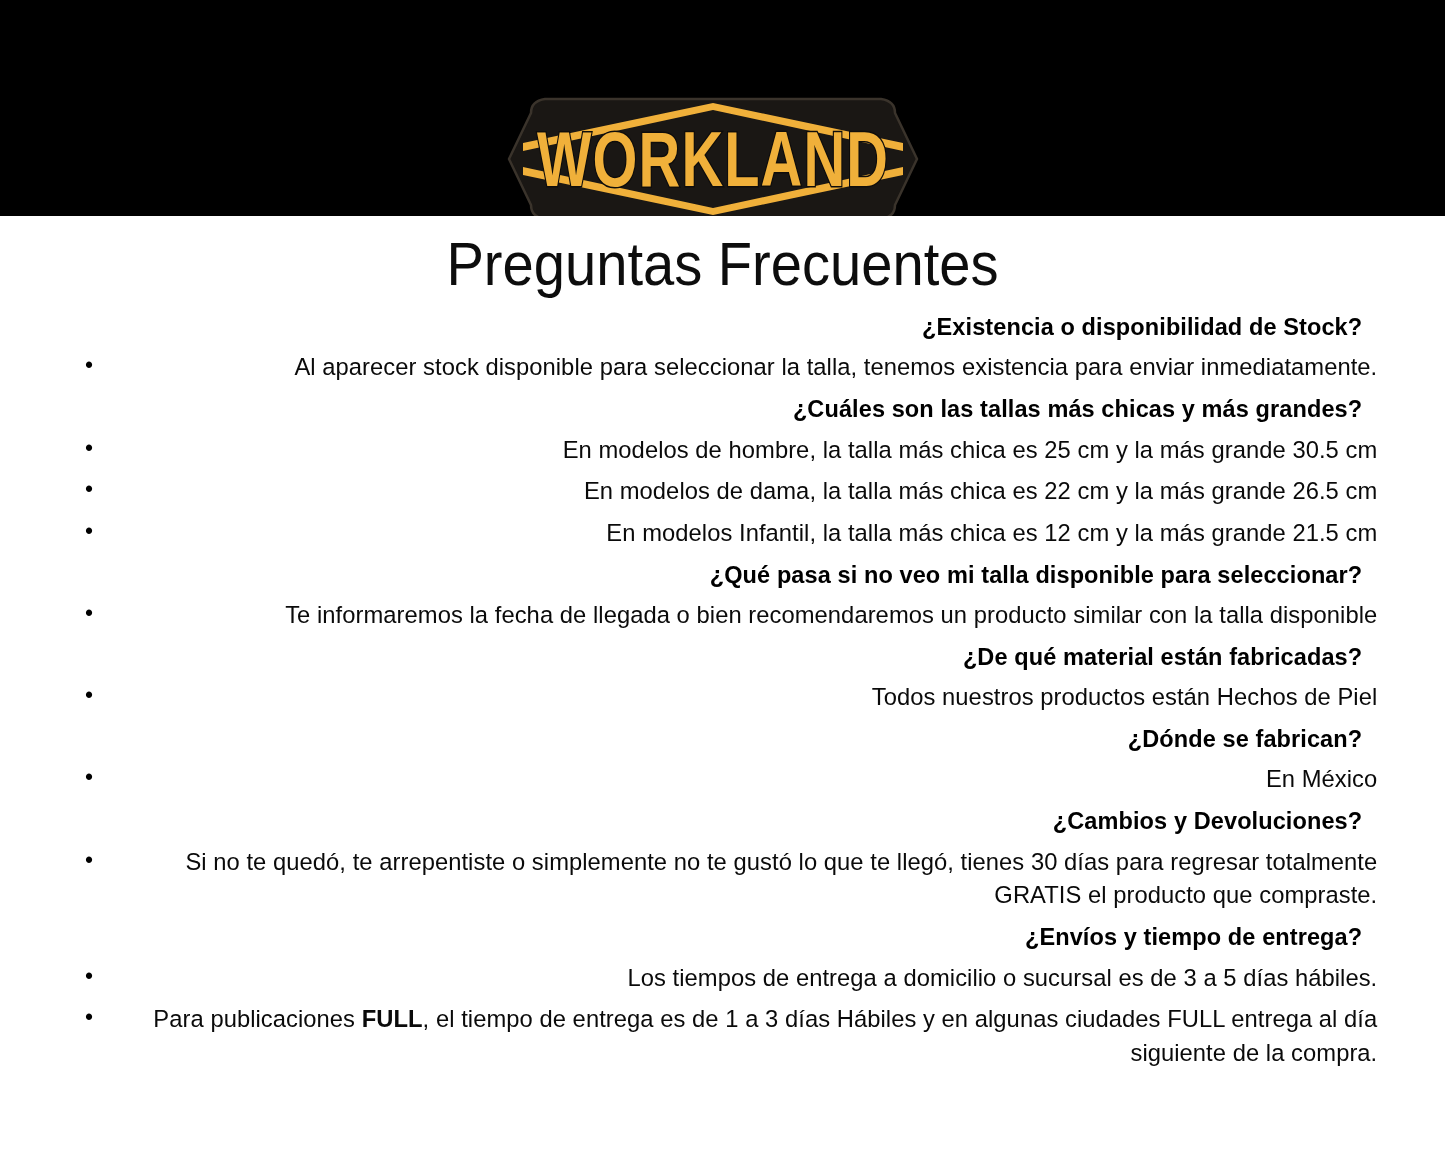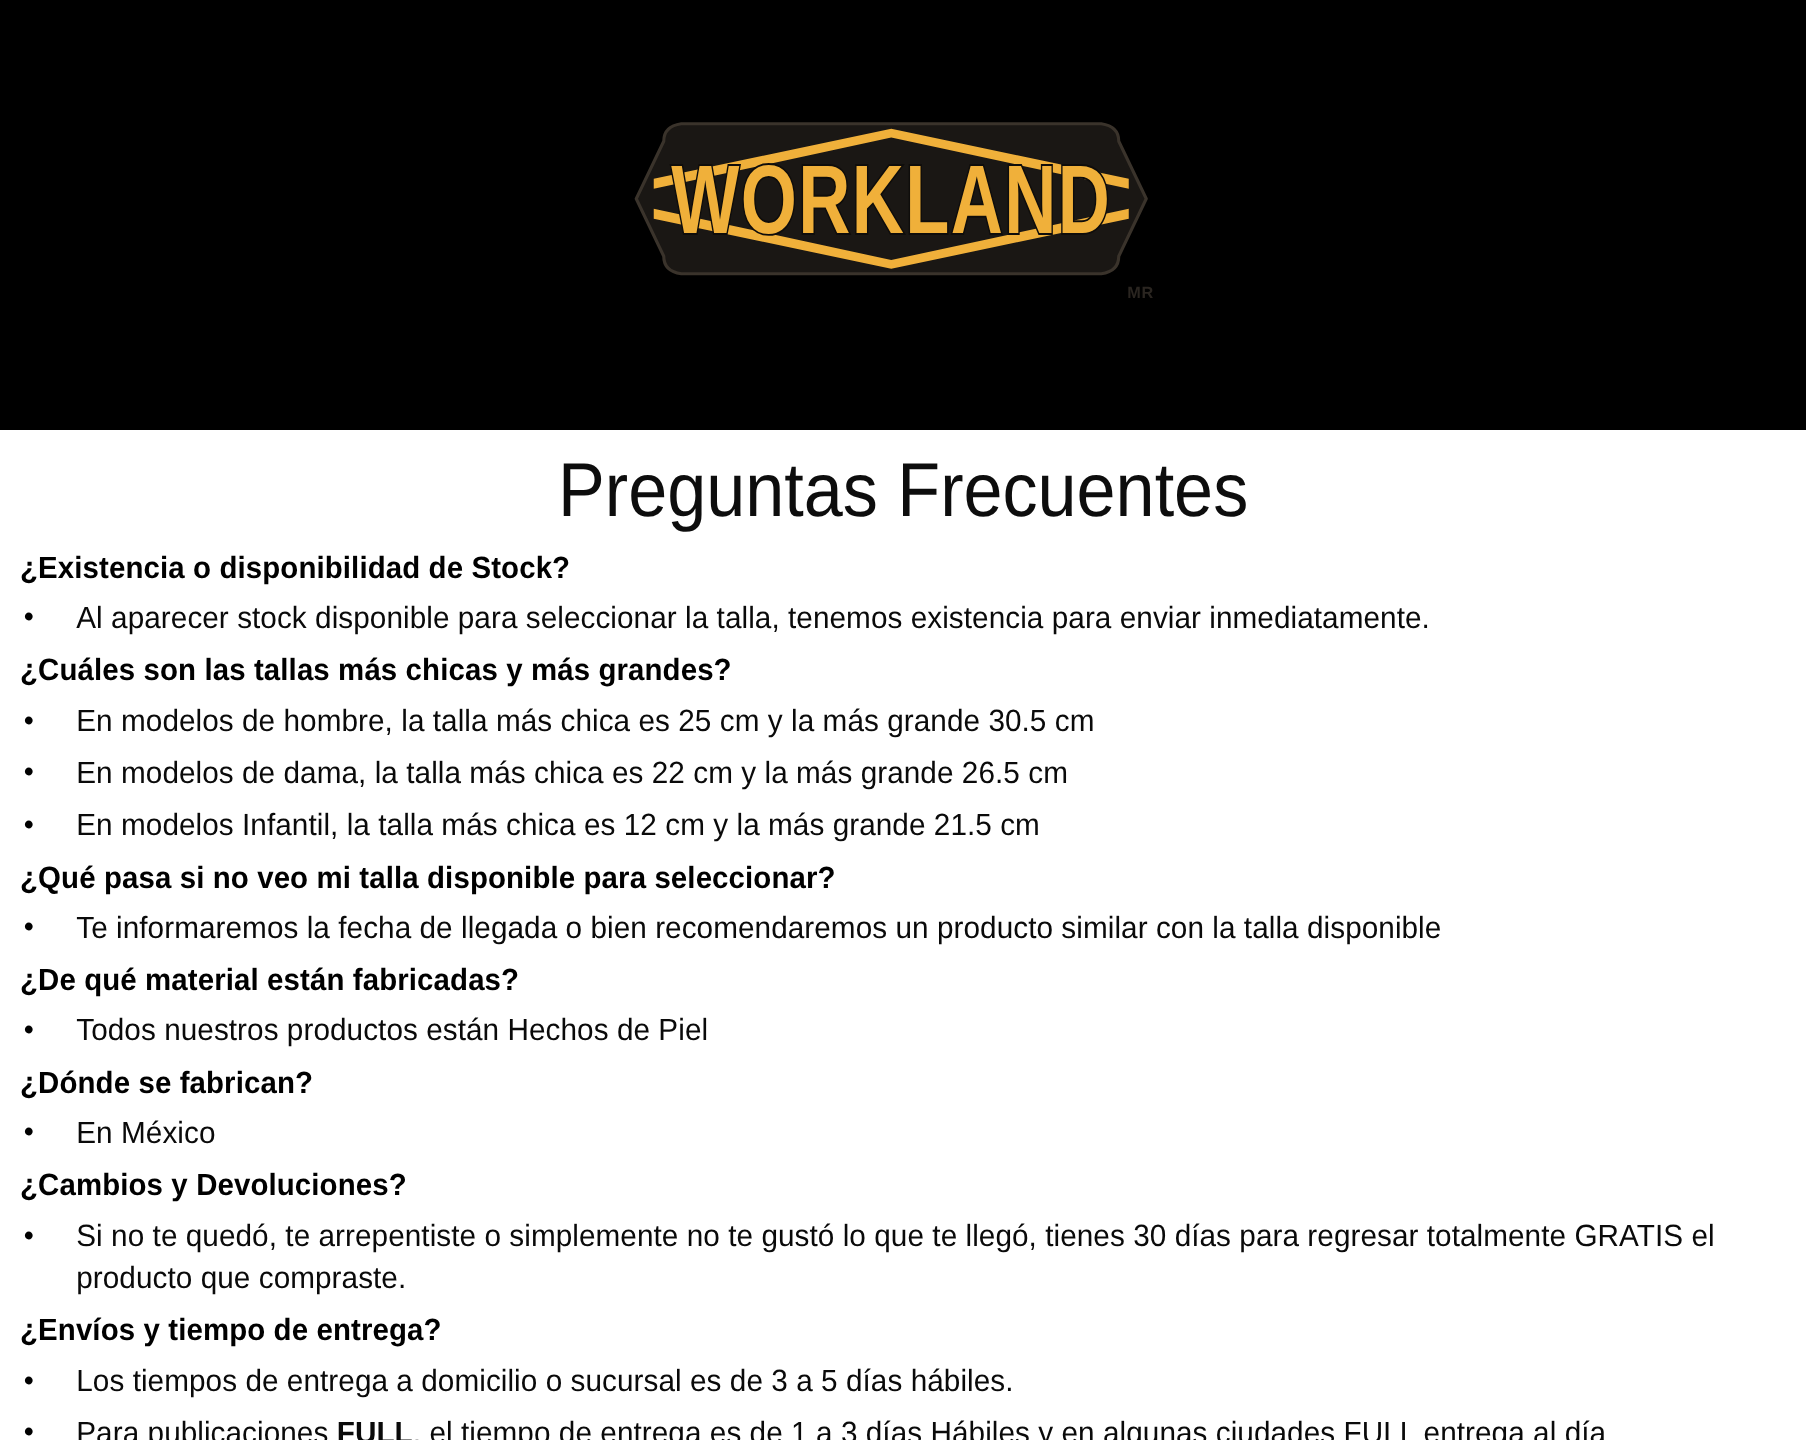--- a/index.html
+++ b/index.html
@@ -13,21 +13,21 @@
     background: #ffffff;
     font-family: "Liberation Sans", "DejaVu Sans", sans-serif;
     overflow: hidden;
     position: relative;
   }
 
   
   .banner {
     position: relative;
     width: 1445px;
-    height: 344px;
+    height: 216px;
     background: #000000;
     overflow: hidden;
   }
 
   .logo-wrap {
     position: absolute;
     left: 497px;
     top: 83px;
     width: 432px;
     height: 152px;
@@ -68,21 +68,22 @@
     font-weight: 400;
     font-size: 61px;
     line-height: 1.05;
     letter-spacing: 0px;
     transform: scaleX(0.92);
     transform-origin: center;
   }
 
   
   .faq {
-    padding: 4px 28px 0 16px;
+    padding: 4px 28px 0 48px;
+    text-align: right;
   }
 
   .faq-q {
     font-family: "Liberation Sans Narrow", "Liberation Sans", "DejaVu Sans", sans-serif;
     font-weight: 700;
     font-size: 24.5px;
     color: #000000;
     line-height: 1.32;
     margin: 0;
     padding: 5px 0 3px 0;

